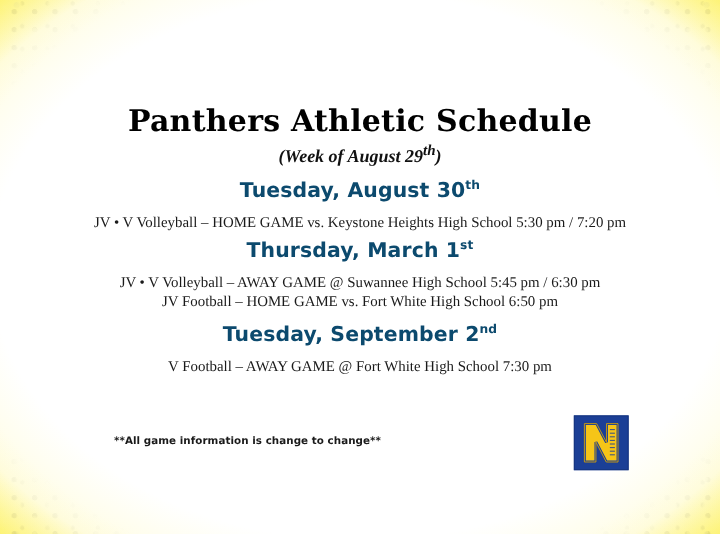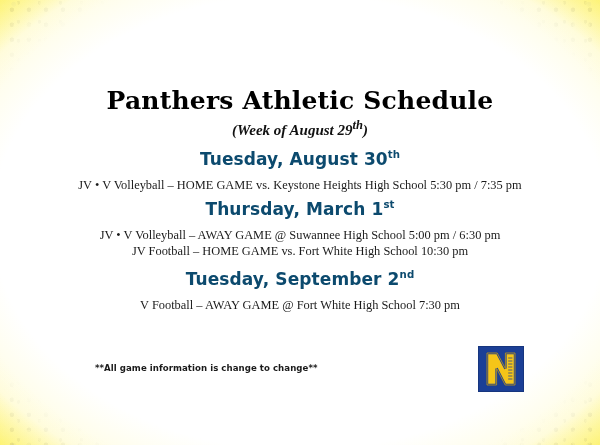--- a/index.html
+++ b/index.html
@@ -180,27 +180,27 @@
   <div class="frame-layer frame-glow"></div>
 
   <div id="content">
 
     <div class="title">Panthers Athletic Schedule</div>
 
     <div class="subtitle"><span>(Week of August 29</span><sup>th</sup><span>)</span></div>
 
     <div class="day-block" style="top:150px;">
       <div class="day-heading"><span>Tuesday, August 30</span><sup>th</sup></div>
-      <div class="event-line">JV • V Volleyball – HOME GAME vs. Keystone Heights High School 5:30 pm / 7:35 pm</div>
+      <div class="event-line">JV • V Volleyball – HOME GAME vs. Keystone Heights High School 5:30 pm / 7:20 pm</div>
     </div>
 
     <div class="day-block" style="top:200px;">
       <div class="day-heading"><span>Thursday, March 1</span><sup>st</sup></div>
-      <div class="event-line">JV • V Volleyball – AWAY GAME @ Suwannee High School 5:00 pm / 6:30 pm</div>
-      <div class="event-line">JV Football – HOME GAME vs. Fort White High School 10:30 pm</div>
+      <div class="event-line">JV • V Volleyball – AWAY GAME @ Suwannee High School 5:45 pm / 6:30 pm</div>
+      <div class="event-line">JV Football – HOME GAME vs. Fort White High School 6:50 pm</div>
     </div>
 
     <div class="day-block" style="top:270px;">
       <div class="day-heading"><span>Tuesday, September 2</span><sup>nd</sup></div>
       <div class="event-line">V Football – AWAY GAME @ Fort White High School 7:30 pm</div>
     </div>
 
     <div class="footnote">**All game information is change to change**</div>
 
     <svg class="logo" viewBox="0 0 46 46">

